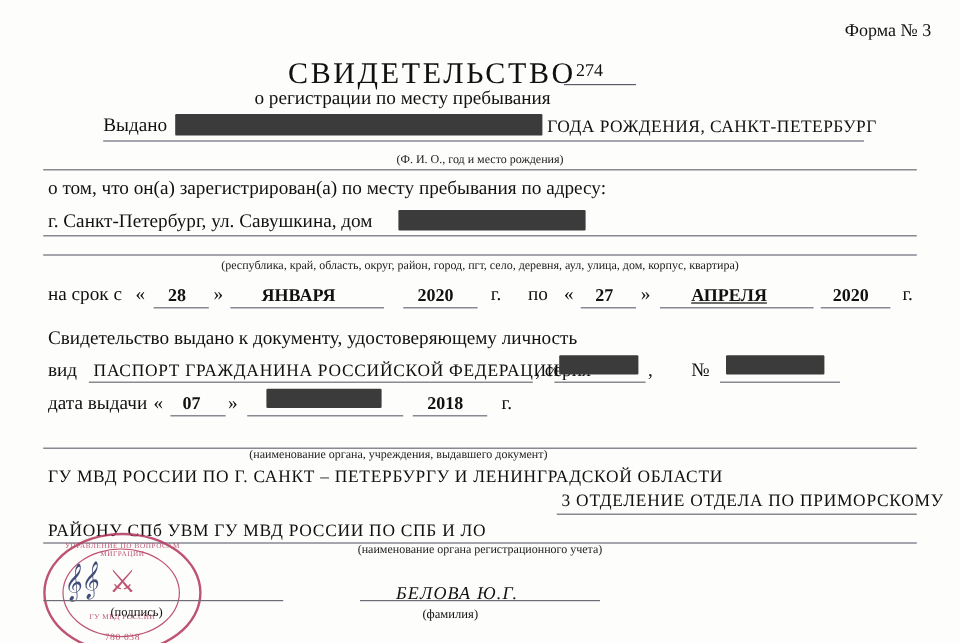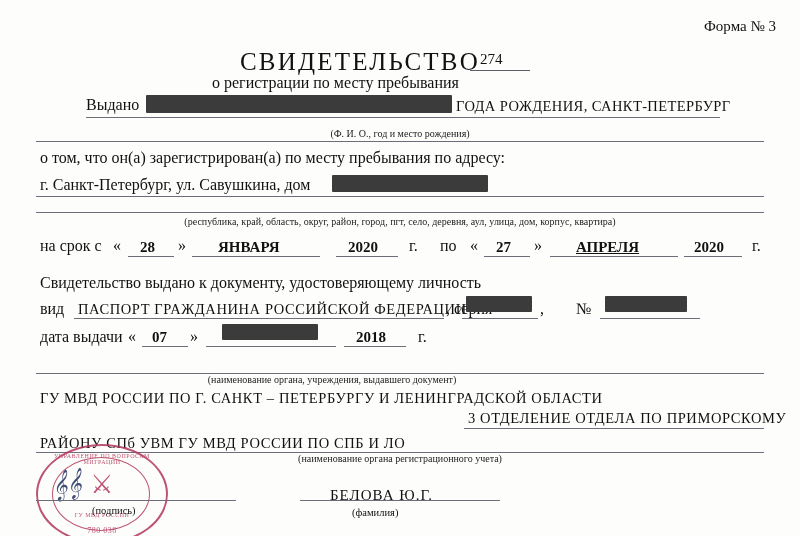--- a/index.html
+++ b/index.html
@@ -131,20 +131,21 @@
     left: 92px;
     top: 505px;
     font-size: 10.5px;
   }
   .fam-name {
     position: absolute;
     left: 330px;
     top: 487px;
     font-size: 15px;
     letter-spacing: 1px;
+    font-style: italic;
   }
   .fam-note {
     position: absolute;
     left: 352px;
     top: 507px;
     font-size: 10.5px;
   }
 </style>
 </head>
 <body>

